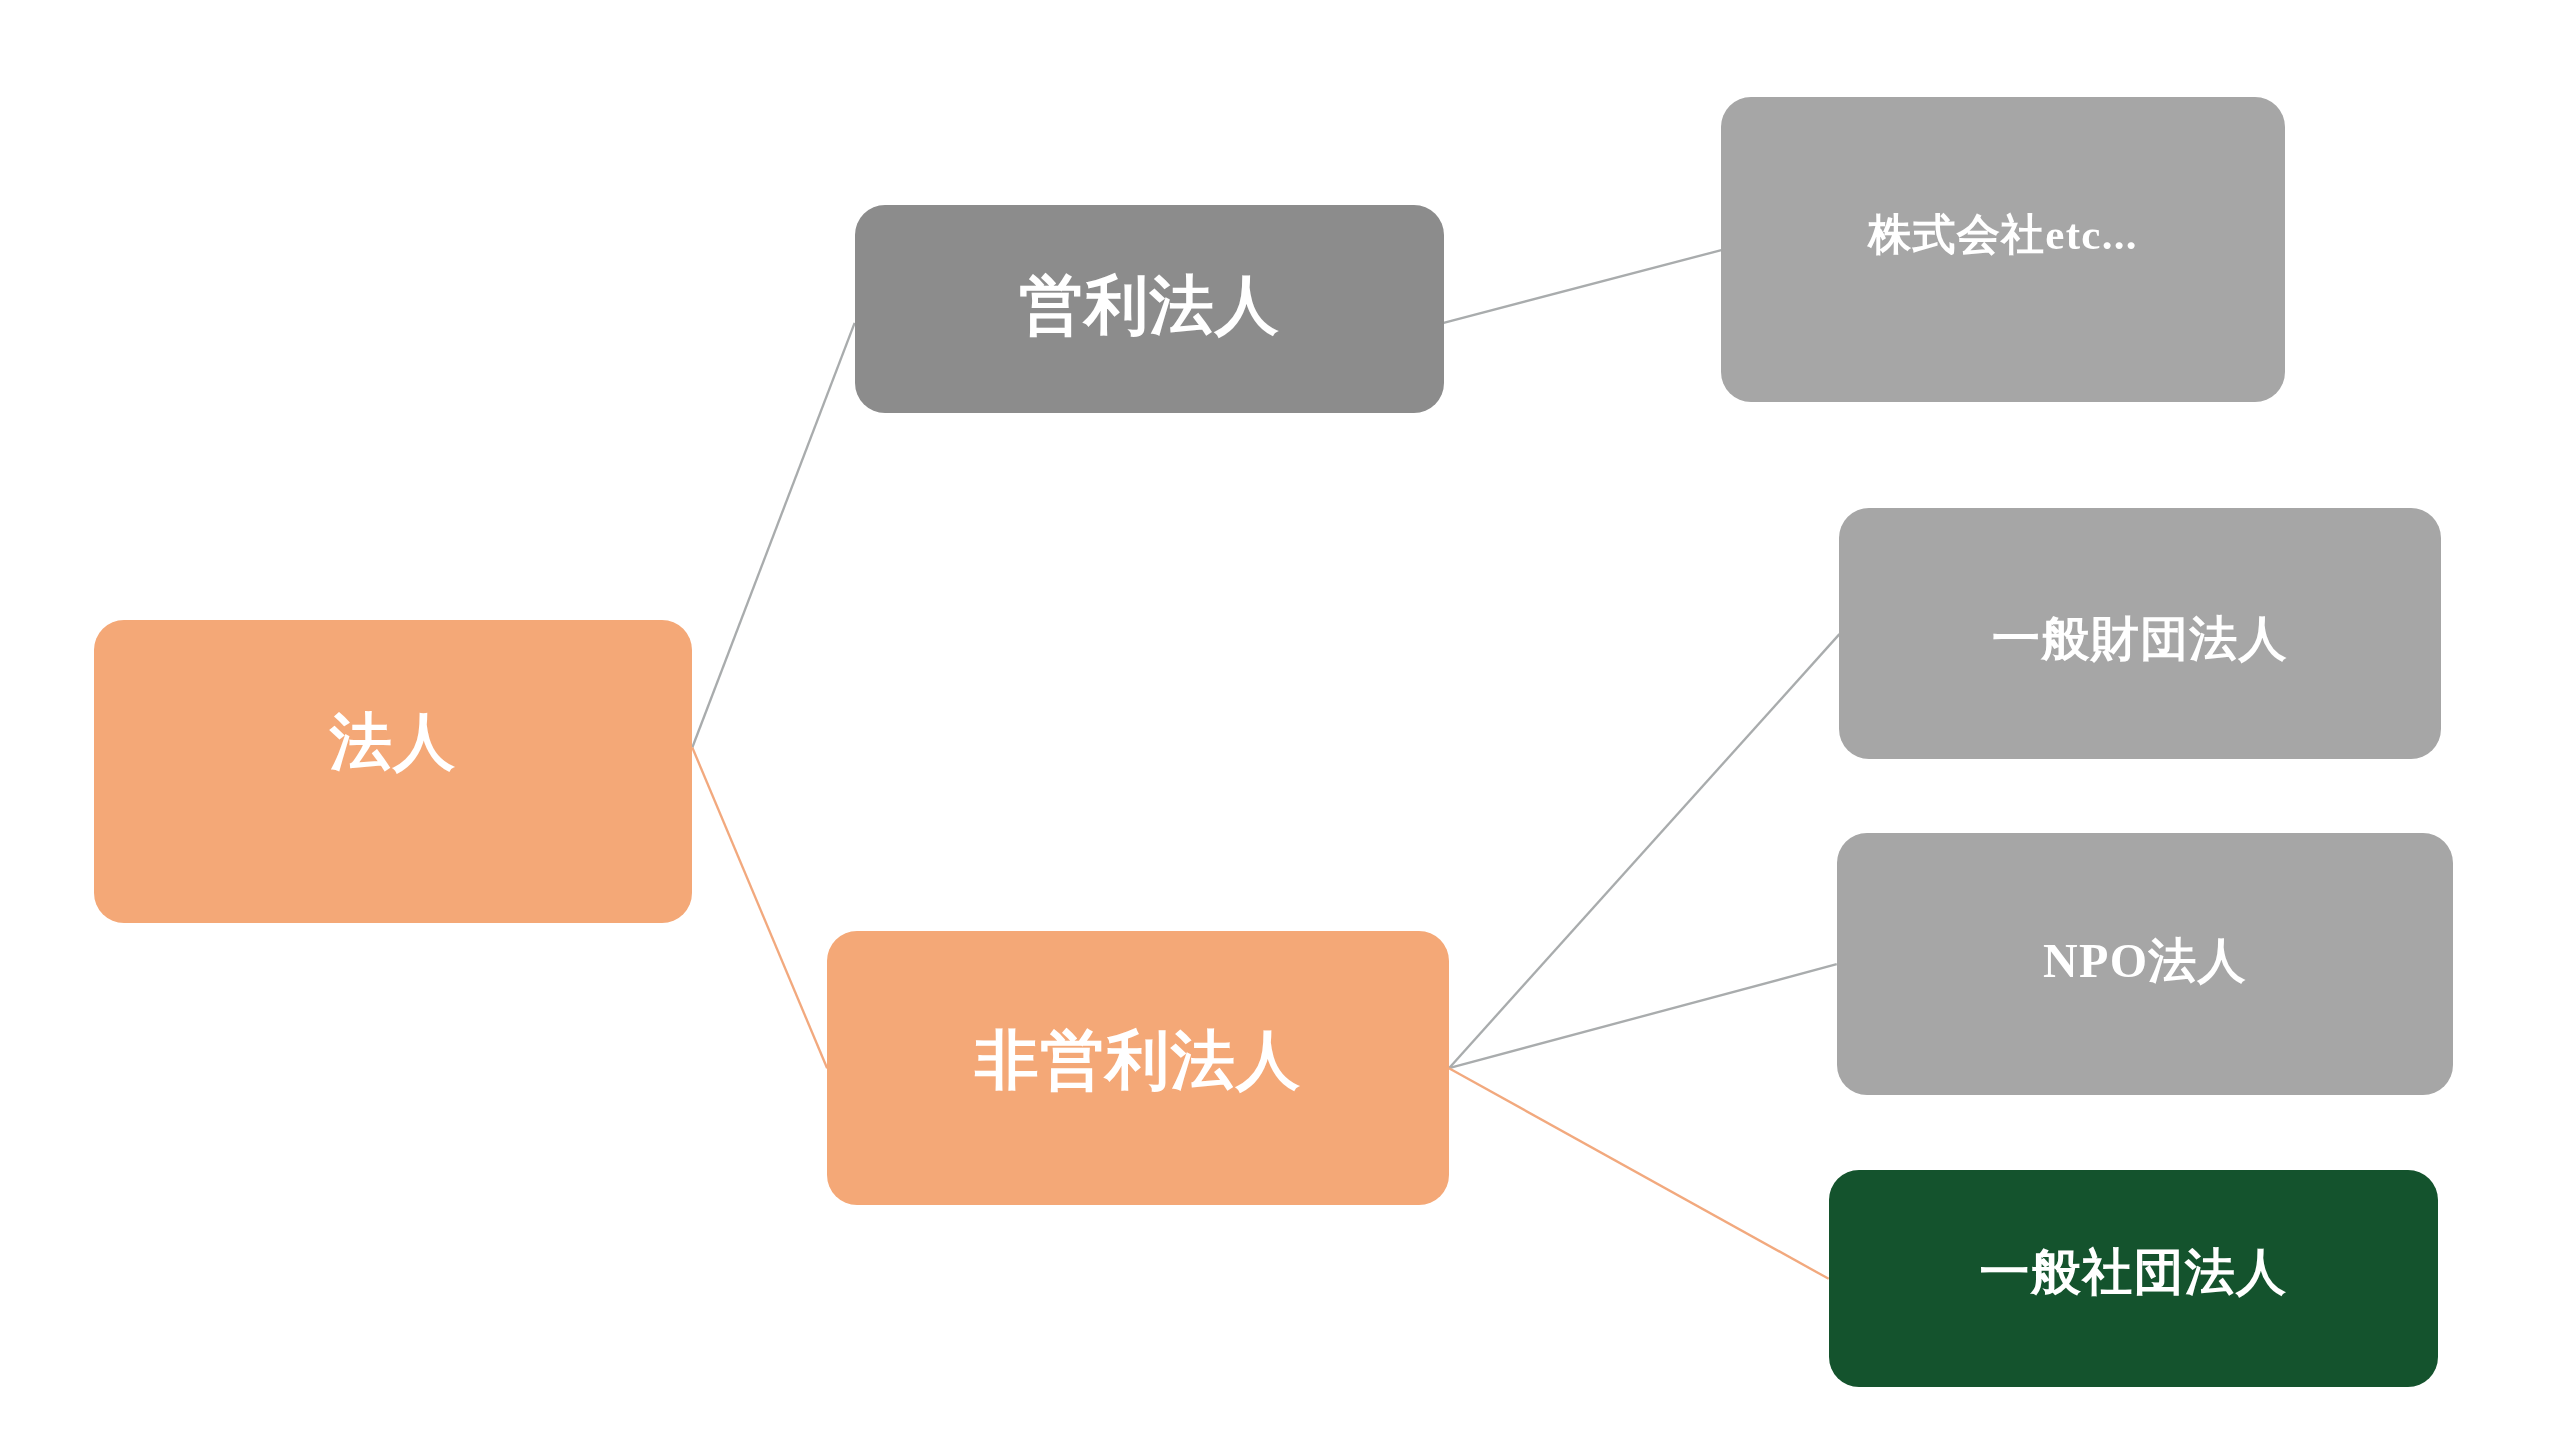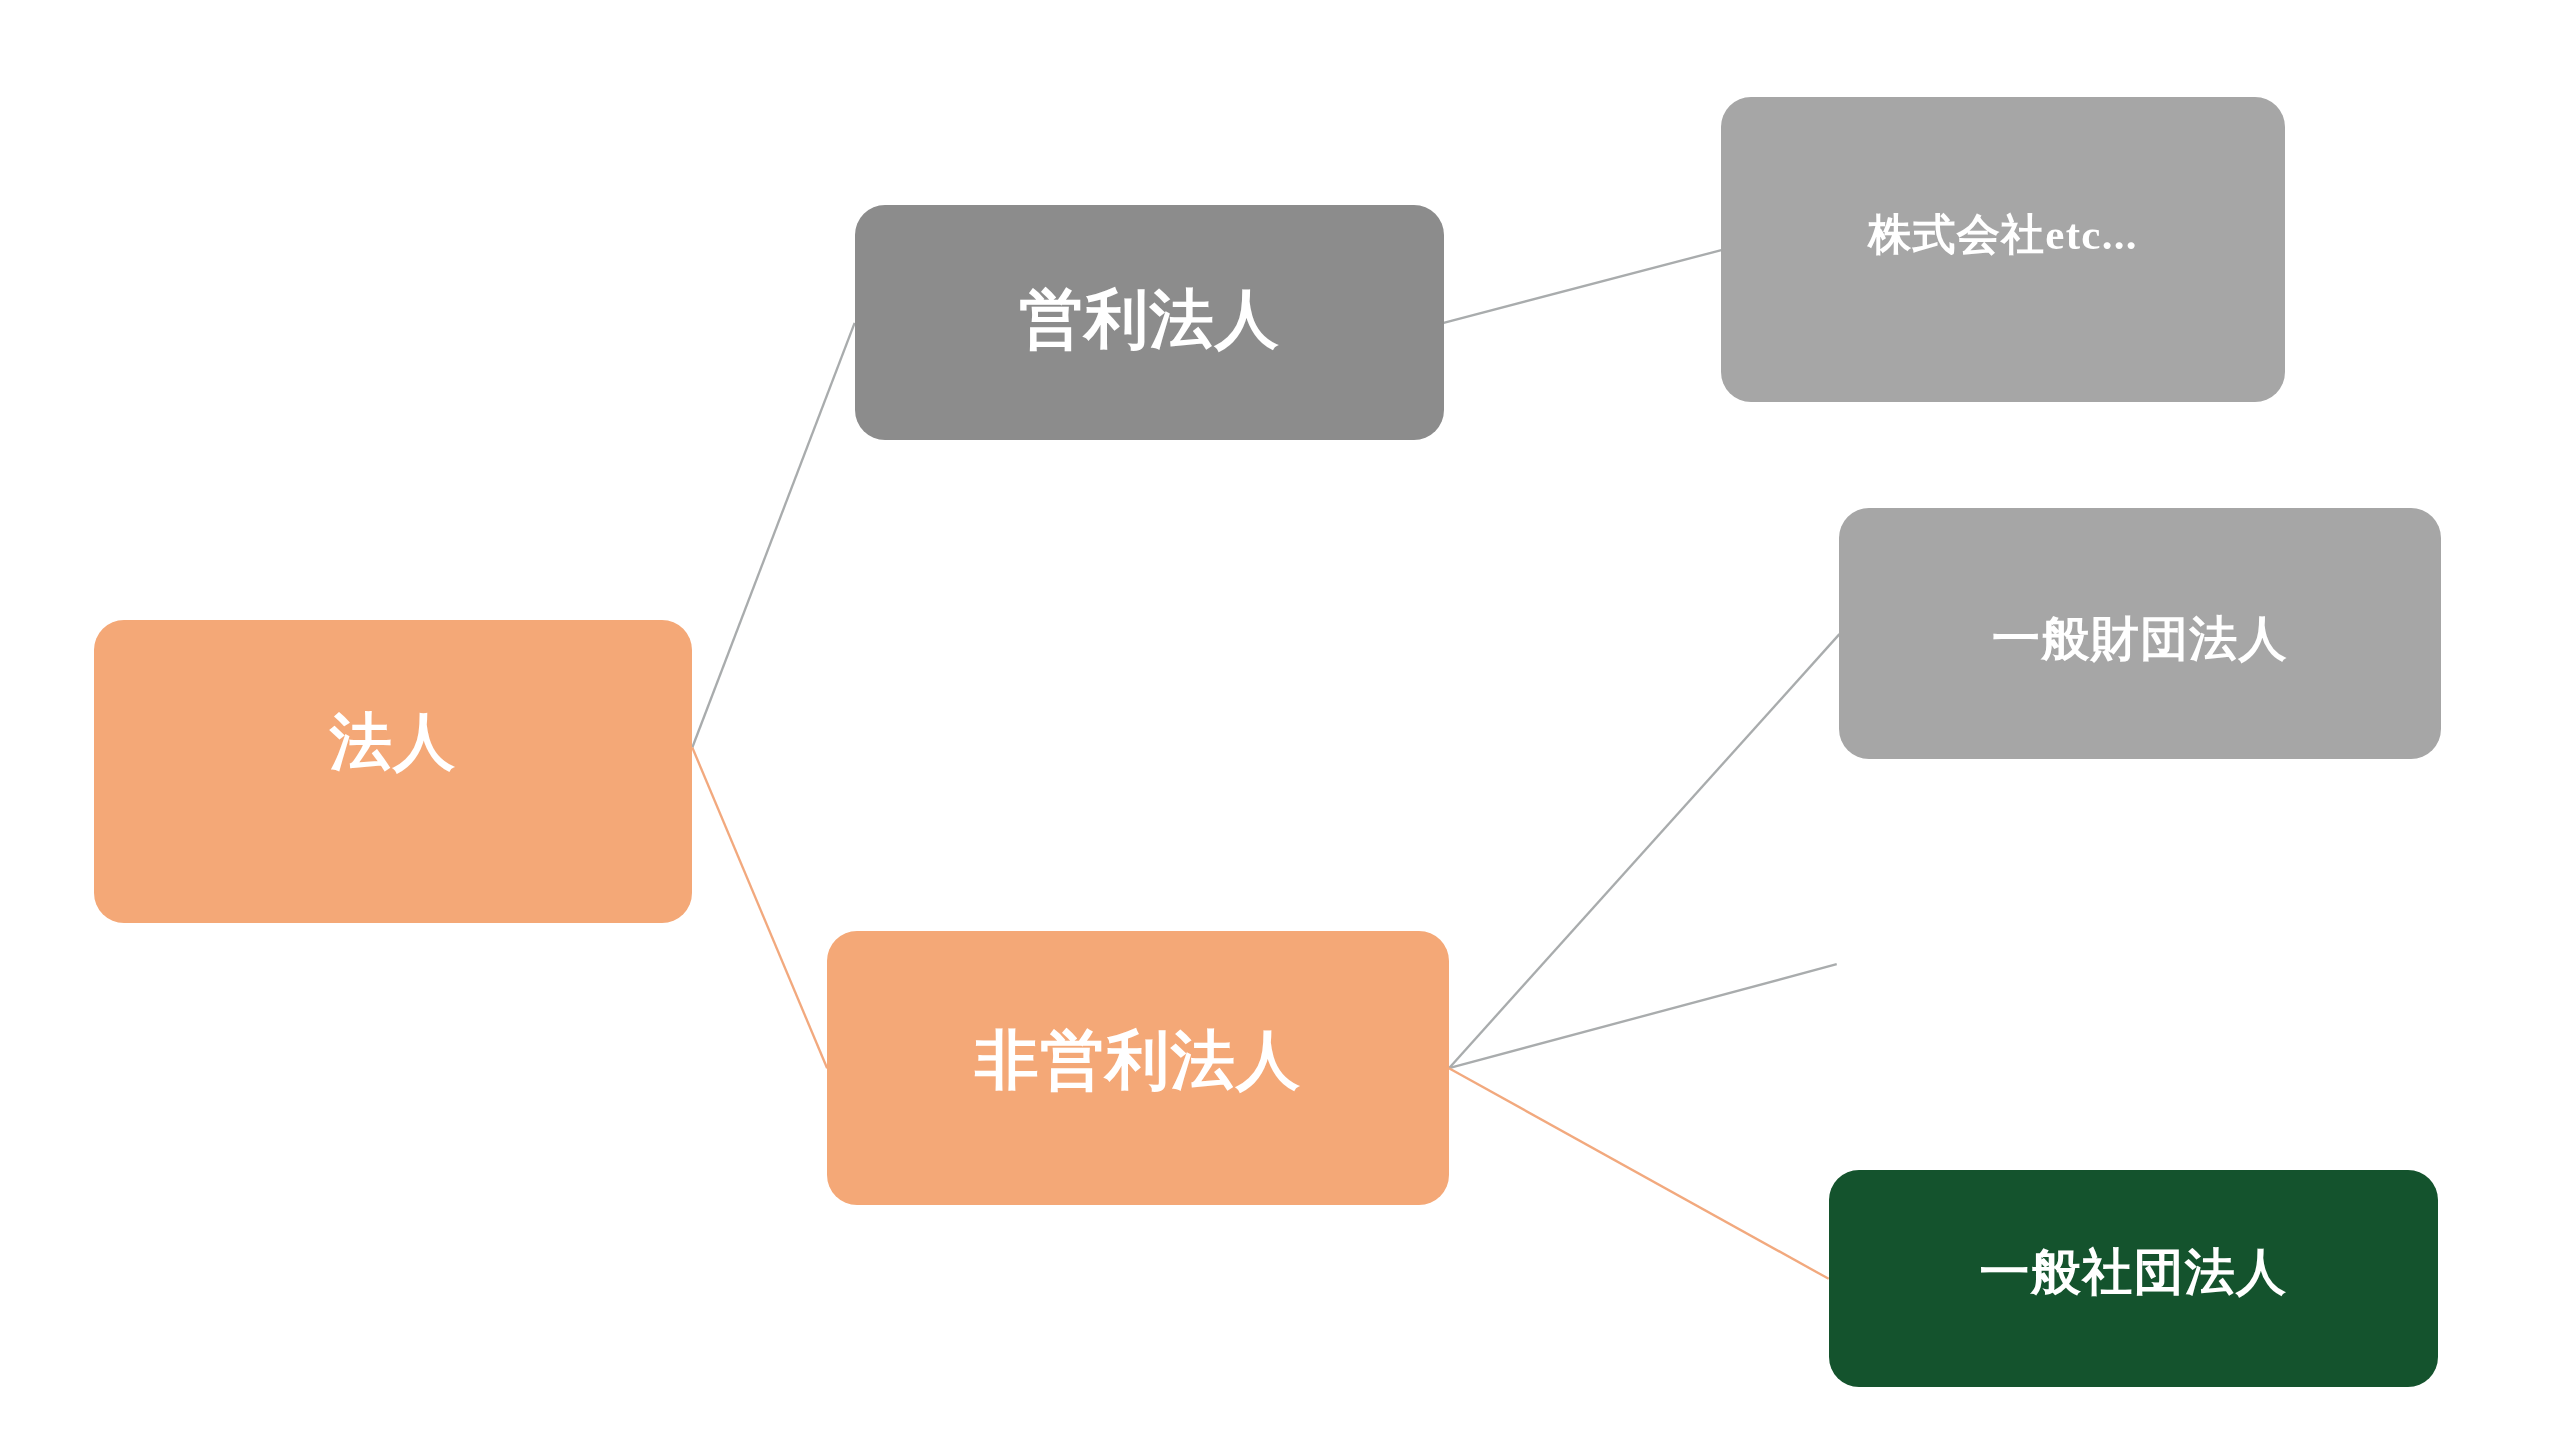--- a/index.html
+++ b/index.html
@@ -51,29 +51,32 @@
       <line x1="1032" y1="1114" x2="1233" y2="1592" stroke="#F2A97E" stroke-width="3.5"></line>
       <line x1="2152" y1="481" x2="2566" y2="372.5" stroke="#A9ACAD" stroke-width="3.5"></line>
       <line x1="2160" y1="1592" x2="2742" y2="945" stroke="#A9ACAD" stroke-width="3.5"></line>
       <line x1="2160" y1="1592" x2="2738" y2="1437" stroke="#A9ACAD" stroke-width="3.5"></line>
       <line x1="2160" y1="1592" x2="2726" y2="1906" stroke="#F2A97E" stroke-width="3.5"></line>
     </svg>
 
 <div class="node" style="left: 94px; top: 620px; width: 598px; height: 303px; background: rgb(244, 168, 119);">
       <span class="label" style="font-size: 62px; transform: translateY(-30px);">法人</span>
     </div>
-    <div class="node" style="left: 855px; top: 205px; width: 589px; height: 235px; background: rgb(140, 140, 140);">
+    <div class="node" style="left: 855px; top: 205px; width: 589px; height: 208px; background: rgb(140, 140, 140);">
       <span class="label" style="font-size: 64px; transform: translateY(-3.4px);">営利法人</span>
     </div>
     <div class="node" style="left: 1721px; top: 97px; width: 564px; height: 305px; background: rgb(166, 166, 166);">
       <span class="label" style="font-size: 43px; transform: translateY(-14.8px);">株式会社etc...</span>
     </div>
     <div class="node" style="left: 827px; top: 931px; width: 622px; height: 274px; background: rgb(244, 168, 119);">
       <span class="label" style="font-size: 64px; transform: translateY(-6.7px);">非営利法人</span>
     </div>
     <div class="node" style="left: 1839px; top: 508px; width: 602px; height: 251px; background: rgb(166, 166, 166);">
       <span class="label" style="font-size: 48px; transform: translateY(5.4px);">一般財団法人</span>
     </div>
+    <div class="node" style="left: 1837px; top: 833px; width: 616px; height: 262px; background: rgb(166, 166, 166);">
+      <span class="label" style="font-size: 48px; transform: translateY(-3.4px);">NPO法人</span>
+    </div>
     <div class="node" style="left: 1829px; top: 1170px; width: 609px; height: 217px; background: #14532d;">
       <span class="label" style="font-size: 50px; transform: translateY(-6.7px);">一般社団法人</span>
     </div>
   </div>
 
 
 </body></html>

